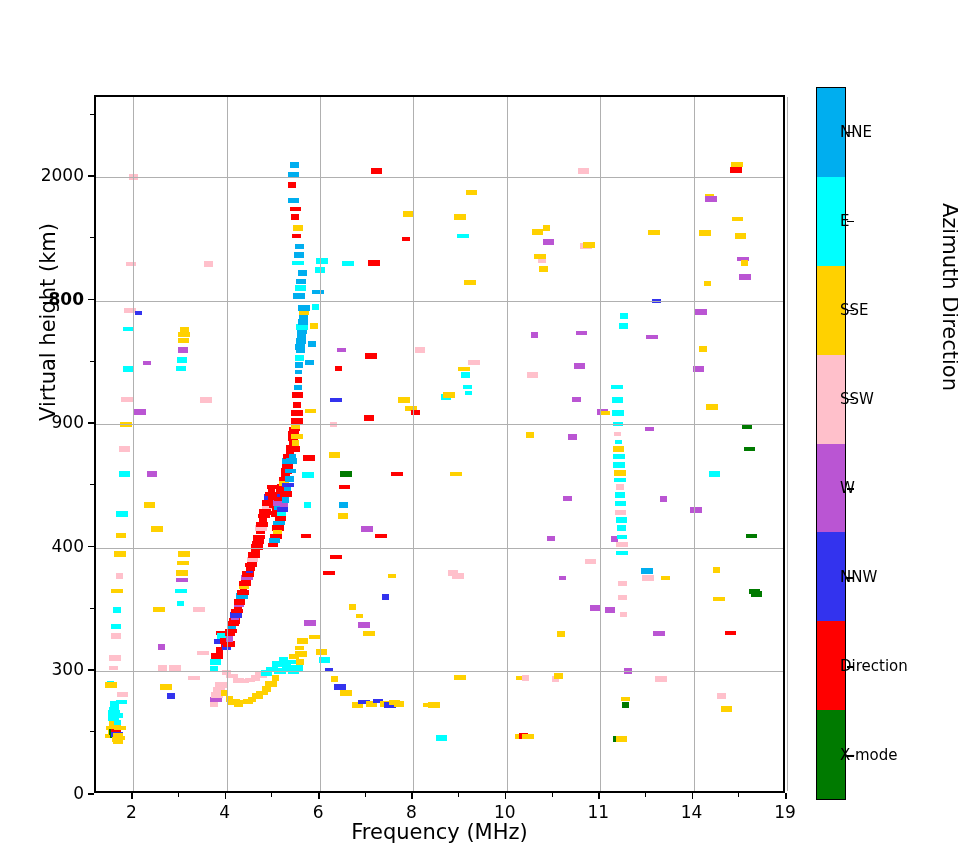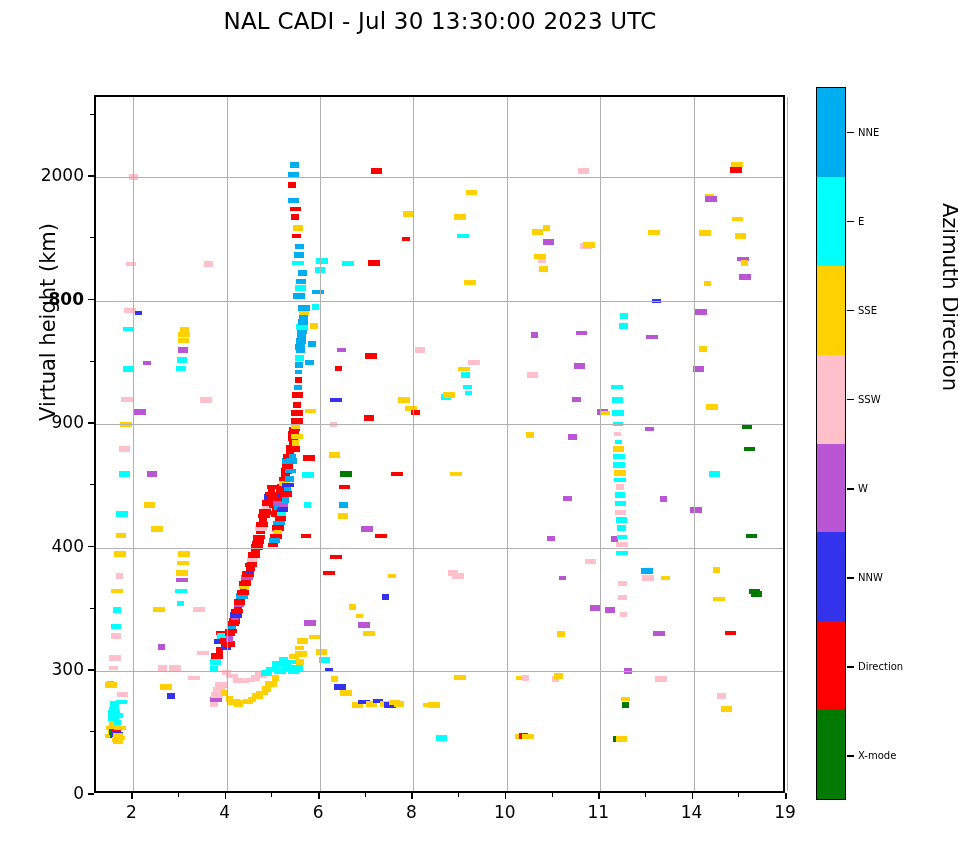--- a/index.html
+++ b/index.html
@@ -26,31 +26,30 @@
   .tl{position:absolute;font-size:17px;color:#000;white-space:nowrap;}
   #xlab{position:absolute;left:94px;top:820px;width:691px;text-align:center;font-size:21px;}
   #ylab{position:absolute;left:-92px;top:310px;width:280px;text-align:center;font-size:21px;
         transform:rotate(-90deg);transform-origin:center;}
 
   
   #cbar{position:absolute;left:816px;top:87px;width:30px;height:713px;
         border:1.5px solid #000;box-sizing:border-box;overflow:hidden;}
   .cseg{width:100%;}
   .ctick{position:absolute;left:847px;width:7px;height:1.5px;background:#000;}
-  .clab{position:absolute;left:858px;font-size:10px;white-space:nowrap;
+  .clab{position:absolute;left:840px;font-size:15px;white-space:nowrap;
         transform:translateY(-50%);}
   #cbtitle{position:absolute;left:790px;top:285px;width:320px;text-align:center;
            font-size:21px;transform:rotate(90deg);transform-origin:center;}
 </style>
 </head>
 <body>
 
 <div id="root">
 
-  <div id="title">NAL CADI - Jul 30 13:30:00 2023 UTC</div>
 
   <div id="plot">
     <div id="canvas">
         <div class="pt" style="left: 8.94054px; top: 636.701px; width: 12px; height: 4px; background: rgb(255, 209, 0);"></div>
         <div class="pt" style="left: 12.3412px; top: 633.23px; width: 8px; height: 6px; background: rgb(255, 209, 0);"></div>
         <div class="pt" style="left: 10.3412px; top: 629.288px; width: 12px; height: 4px; background: rgb(255, 209, 0);"></div>
         <div class="pt" style="left: 12.8081px; top: 622.112px; width: 8px; height: 6px; background: rgb(255, 209, 0);"></div>
         <div class="pt" style="left: 11.775px; top: 617.788px; width: 11px; height: 6px; background: rgb(0, 255, 255);"></div>
         <div class="pt" style="left: 11.7419px; top: 613.464px; width: 12px; height: 6px; background: rgb(0, 255, 255);"></div>
         <div class="pt" style="left: 12.7419px; top: 609.522px; width: 10px; height: 4px; background: rgb(0, 255, 255);"></div>
@@ -487,20 +486,21 @@
       <div class="gl h" style="top: 574.46px;"></div>
       <div class="gl h" style="top: 450.92px;"></div>
       <div class="gl h" style="top: 327.381px;"></div>
       <div class="gl h" style="top: 203.841px;"></div>
       <div class="gl h" style="top: 80.3009px;"></div>
     </div>
 
   <div id="xaxis"></div>
   <div id="yaxis"></div>
 
+  <div id="xlab">Frequency (MHz)</div>
   <div id="ylab">Virtual height (km)</div>
 
   <div id="cbar">
       <div class="cseg" style="height: 12.5%; background: rgb(0, 174, 239);"></div>
       <div class="cseg" style="height: 12.5%; background: rgb(0, 255, 255);"></div>
       <div class="cseg" style="height: 12.5%; background: rgb(255, 209, 0);"></div>
       <div class="cseg" style="height: 12.5%; background: rgb(255, 192, 203);"></div>
       <div class="cseg" style="height: 12.5%; background: rgb(186, 85, 211);"></div>
       <div class="cseg" style="height: 12.5%; background: rgb(51, 51, 238);"></div>
       <div class="cseg" style="height: 12.5%; background: rgb(255, 0, 0);"></div>

